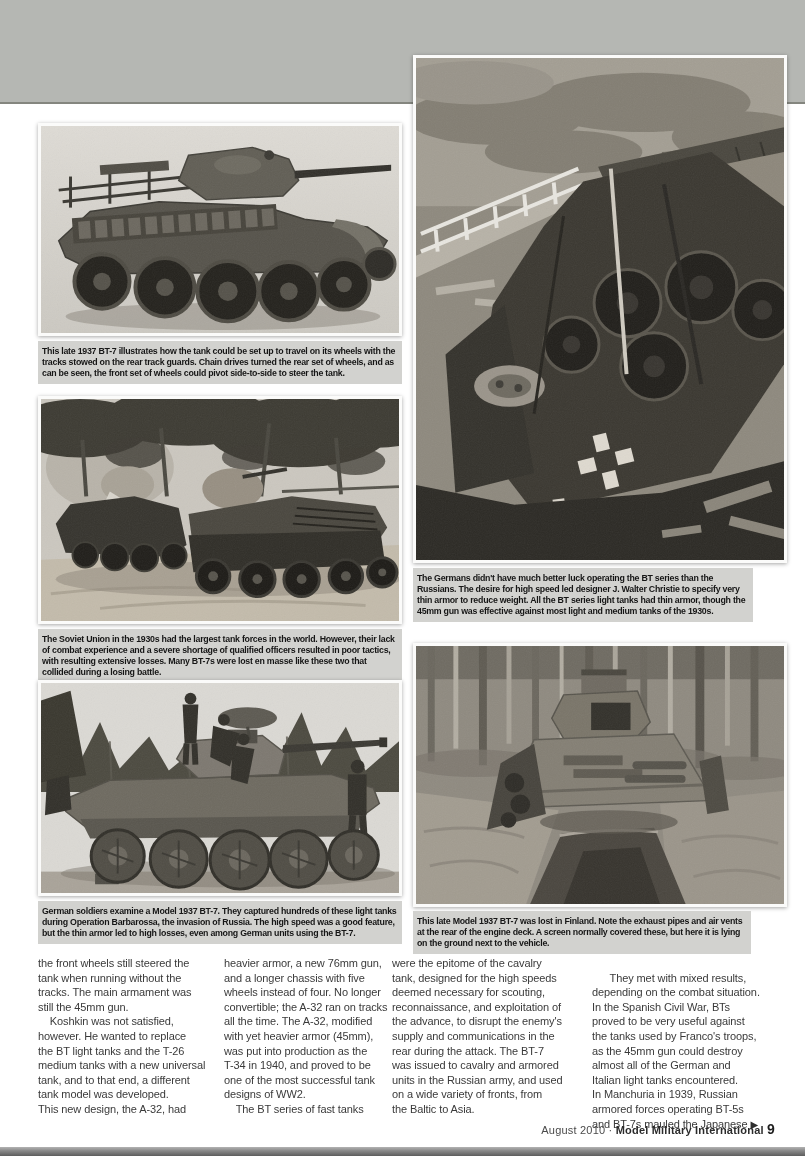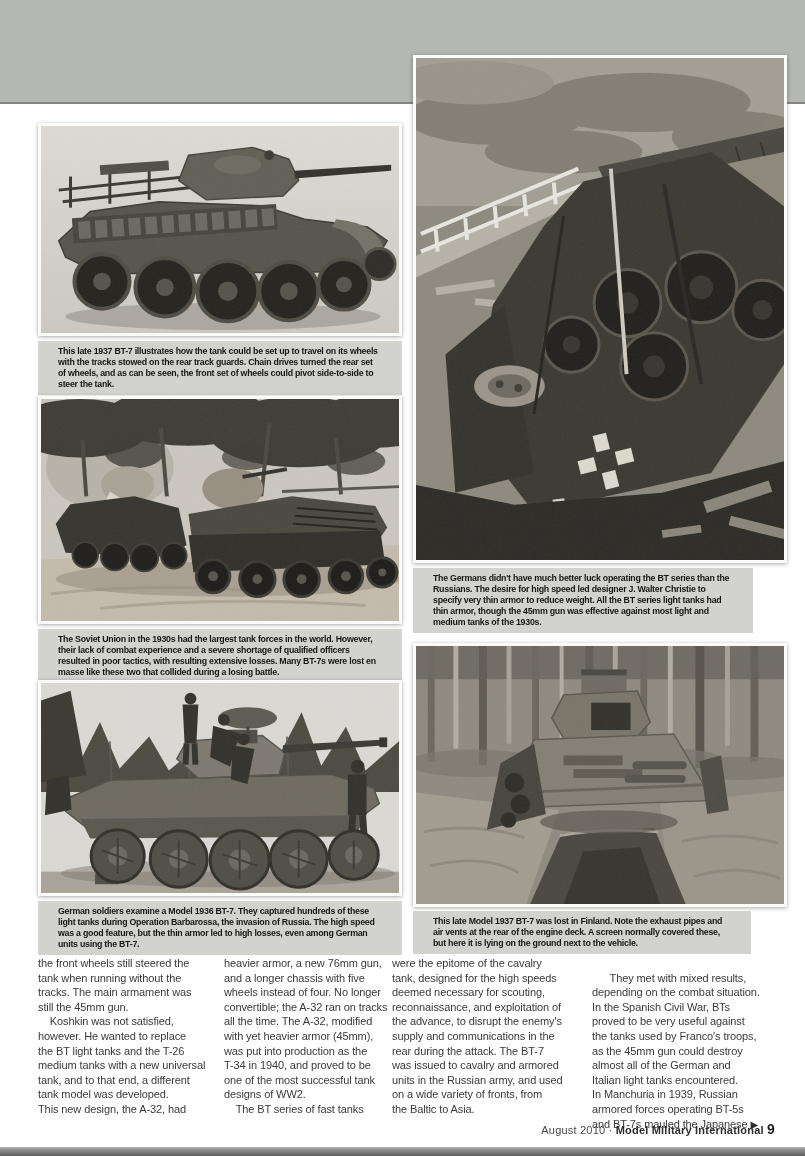--- a/index.html
+++ b/index.html
@@ -19,21 +19,21 @@
   }
   figure.photo{
     margin:0;padding:0;background:#cfccc5;
     border:3px solid #fbfbfa;
     box-shadow:0 1px 4px rgba(0,0,0,0.35);
   }
   figure.photo svg{display:block;width:100%;height:100%;}
   .caption{
     background:#d2d2cf;color:#161616;
     font-size:8.8px;font-weight:bold;line-height:11px;letter-spacing:-0.25px;
-    padding:5px 20px;
+    padding:5px 4px;
   }
   .bodycol{
     color:#3a3a3a;font-size:11px;line-height:14.6px;letter-spacing:-0.1px;
     white-space:pre;top:956px;height:175px;overflow:visible;
   }
   .bodycol span{white-space:pre;margin-top:32px;}
   .cont-arrow{color:#2e2e2e;font-size:10px;letter-spacing:0;}
   .footer{
     top:1121px;right:30px;text-align:right;color:#4a4a4a;
     font-size:11px;letter-spacing:0.2px;
@@ -265,21 +265,21 @@
       <line x1="202" y1="162" x2="202" y2="202"></line>
         <line x1="184" y1="176" x2="220" y2="188"></line>
       <line x1="262" y1="162" x2="262" y2="200"></line>
         <line x1="245" y1="175" x2="279" y2="187"></line>
       <line x1="318" y1="162" x2="318" y2="192"></line>
     </g>
     <rect width="364" height="216" filter="url(#g3)" opacity="0.08"></rect>
   </svg>
 </figure>
 
-<div class="abs caption" style="left:38px;top:901px;width:364px;">German soldiers examine a Model 1936 BT-7. They captured hundreds of these light tanks during Operation Barbarossa, the invasion of Russia. The high speed was a good feature, but the thin armor led to high losses, even among German units using the BT-7.</div>
+<div class="abs caption" style="left:38px;top:901px;width:364px;">German soldiers examine a Model 1937 BT-7. They captured hundreds of these light tanks during Operation Barbarossa, the invasion of Russia. The high speed was a good feature, but the thin armor led to high losses, even among German units using the BT-7.</div>
 
 <figure class="abs photo" style="left:413px;top:55px;width:374px;height:508px;">
   <svg viewBox="0 0 374 508" preserveAspectRatio="none">
     <defs>
         <filter id="g4">
           <feTurbulence type="fractalNoise" baseFrequency="0.9" numOctaves="2"></feTurbulence>
           <feColorMatrix type="saturate" values="0"></feColorMatrix>
         </filter>
       </defs>
     <rect width="374" height="508" fill="#8e897e"></rect>

